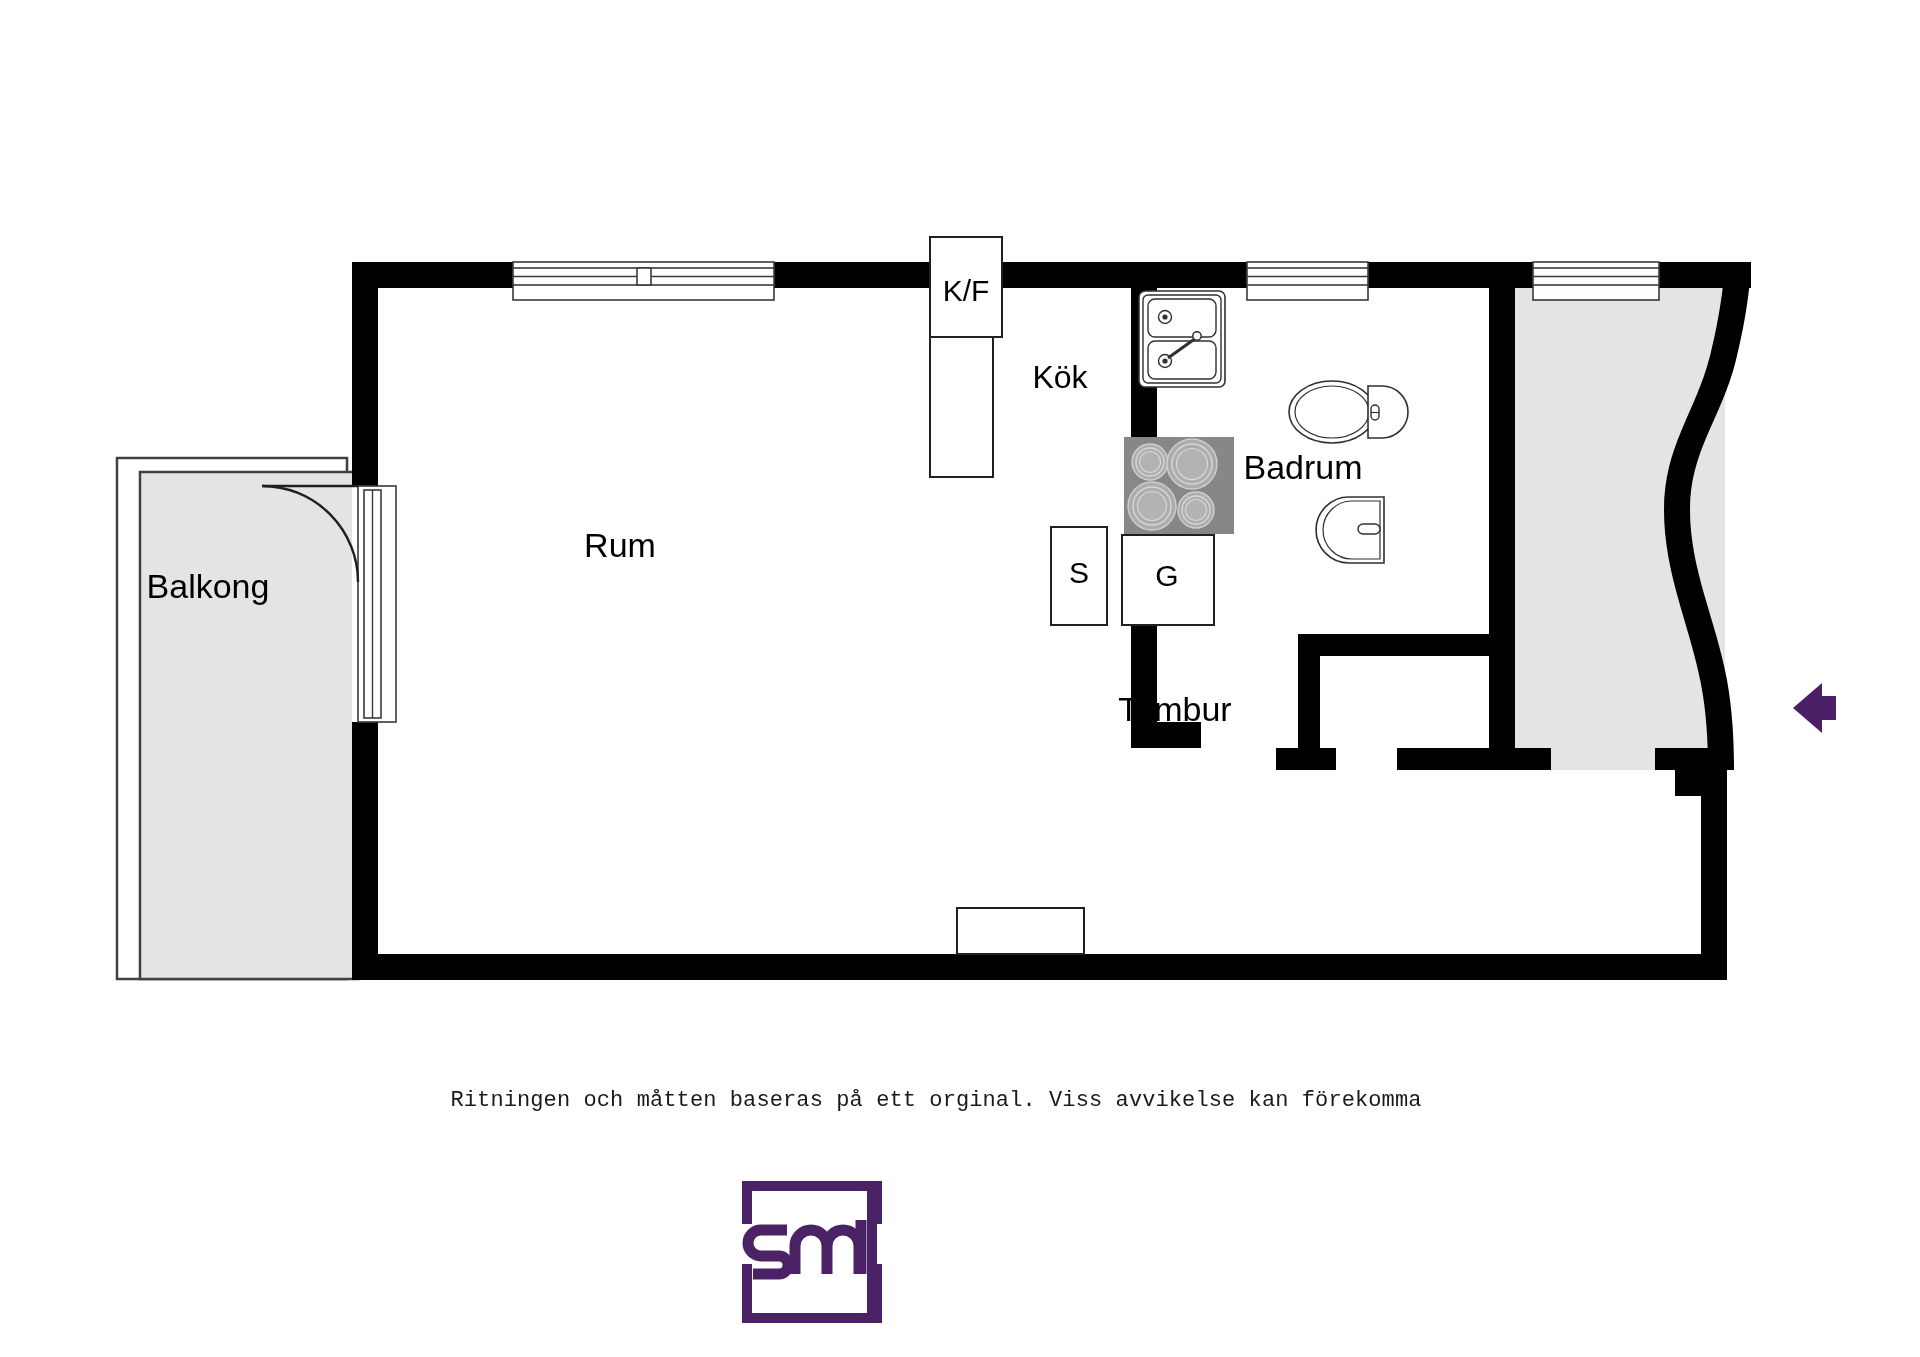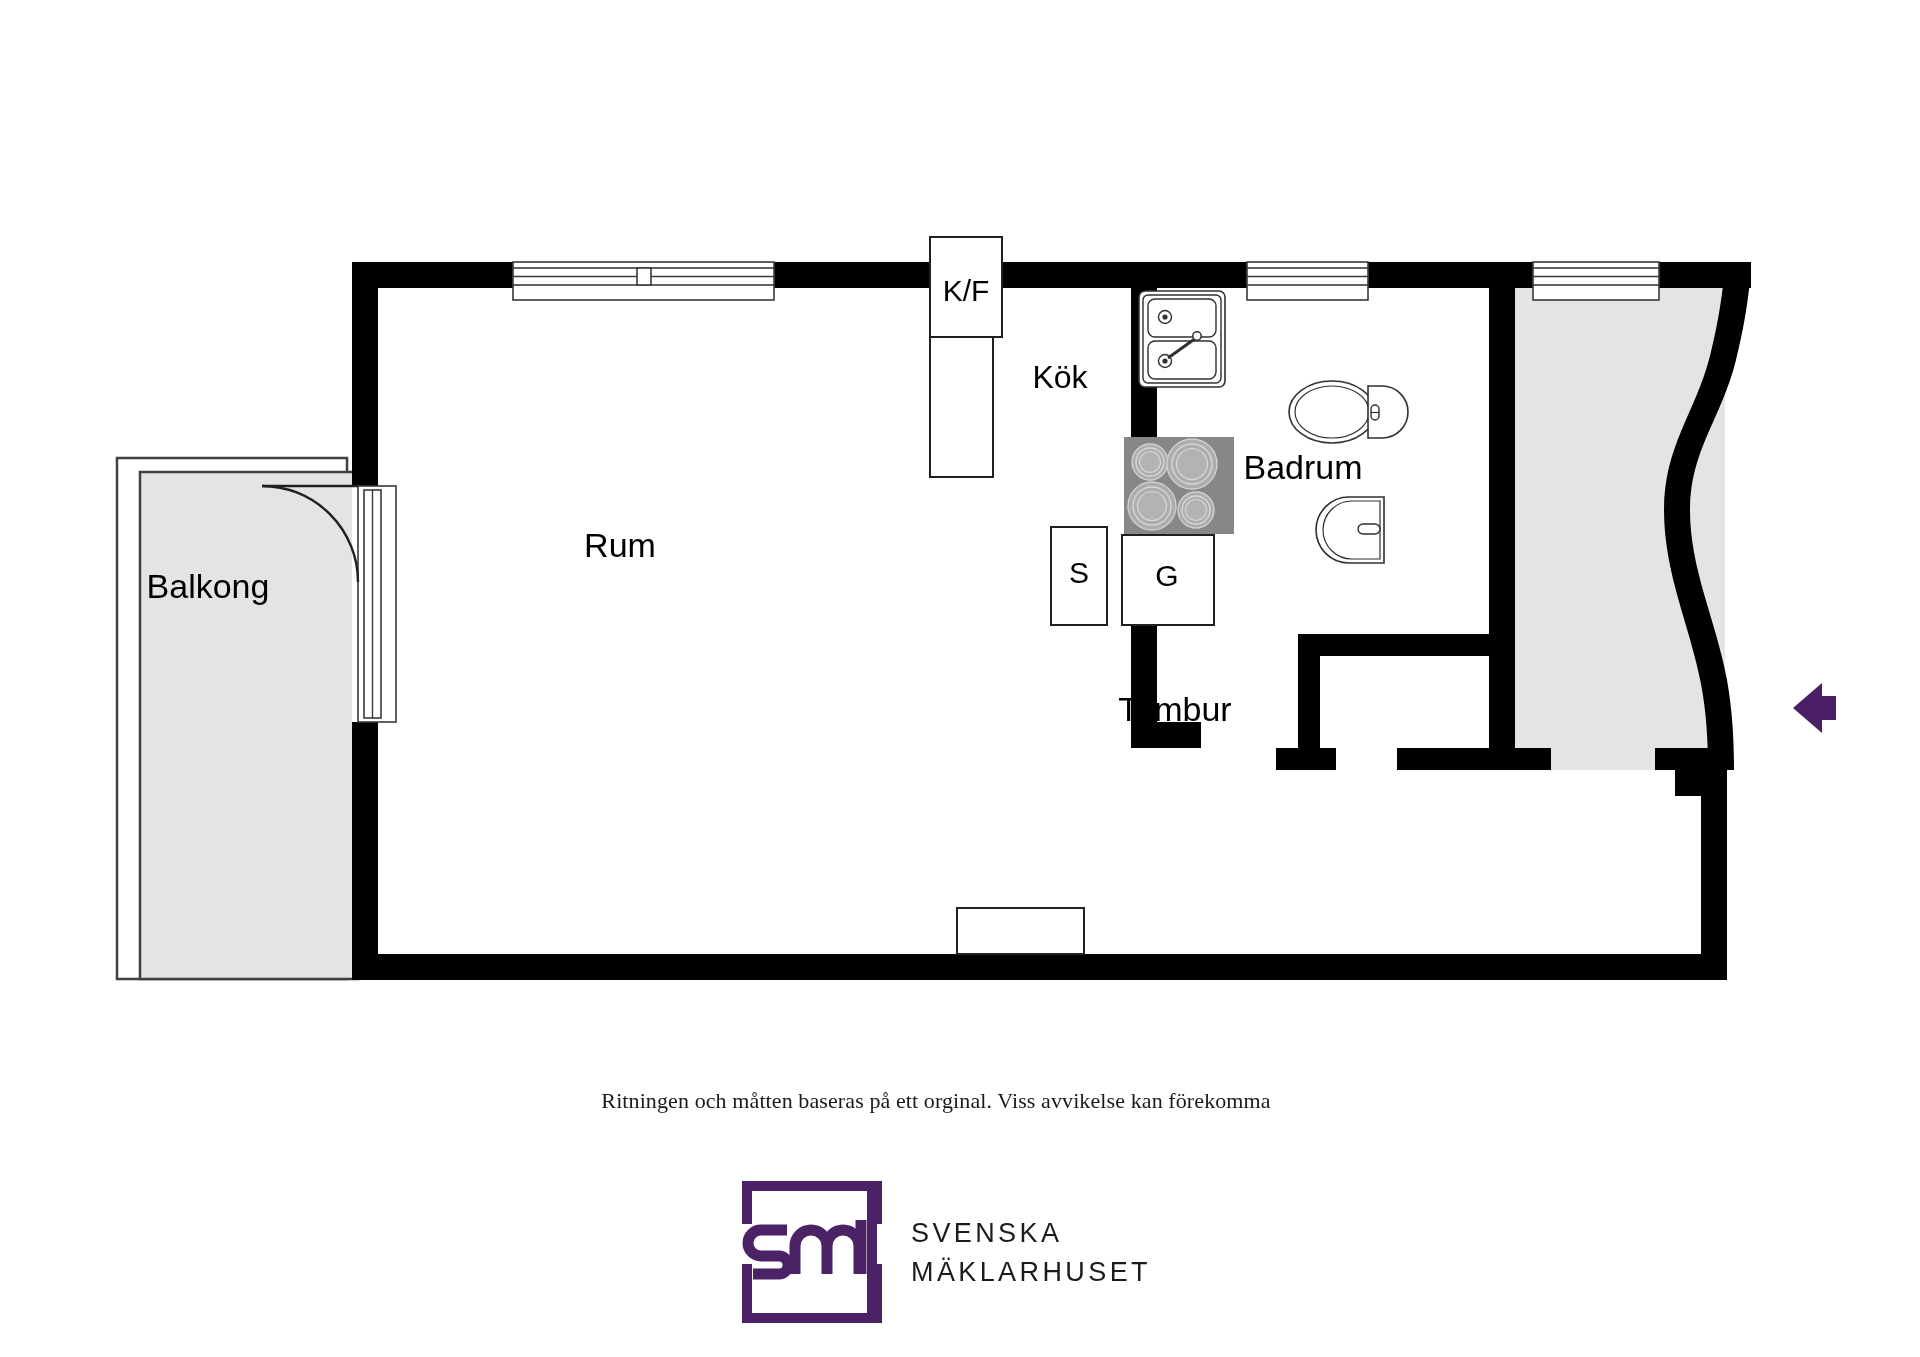--- a/index.html
+++ b/index.html
@@ -36,21 +36,21 @@
   .label-lg { font-size: 34px; }
   .label-md { font-size: 32px; }
   .label-sm { font-size: 30px; }
 
   #caption {
     position: absolute;
     left: 0;
     top: 1088px;
     width: 1872px;
     text-align: center;
-    font-family: Liberation Serif, serif;
+    font-family: Liberation Mono, monospace;
     font-size: 22px;
     color: #1a1a1a;
     letter-spacing: 0.1px;
   }
 
   #logo-block {
     position: absolute;
     left: 739px;
     top: 1180px;
     width: 450px;
@@ -250,19 +250,15 @@
 
       <rect x="3" y="44" width="140" height="40" fill="#ffffff"></rect>
 
       <path d="M 48 50 L 22 50 A 13 13 0 0 0 22 76 L 40 76 A 9 9 0 0 1 40 94 L 14 94" fill="none" stroke="#4b2265" stroke-width="11" stroke-linecap="butt"></path>
 
       <path d="M 56 94 L 56 66 A 16 16 0 0 1 88 66 L 88 94 M 88 66 A 16 16 0 0 1 120 66 L 120 94" fill="none" stroke="#4b2265" stroke-width="11"></path>
 
       <path d="M 122 40 L 122 94" fill="none" stroke="#4b2265" stroke-width="11"></path>
       <rect x="128" y="6" width="10" height="132" fill="#4b2265"></rect>
     </svg>
-    <div id="logo-words">
-      <span>SVENSKA</span>
-      <span>MÄKLARHUSET</span>
-    </div>
   </div>
 
 </div>
 
 </body></html>

